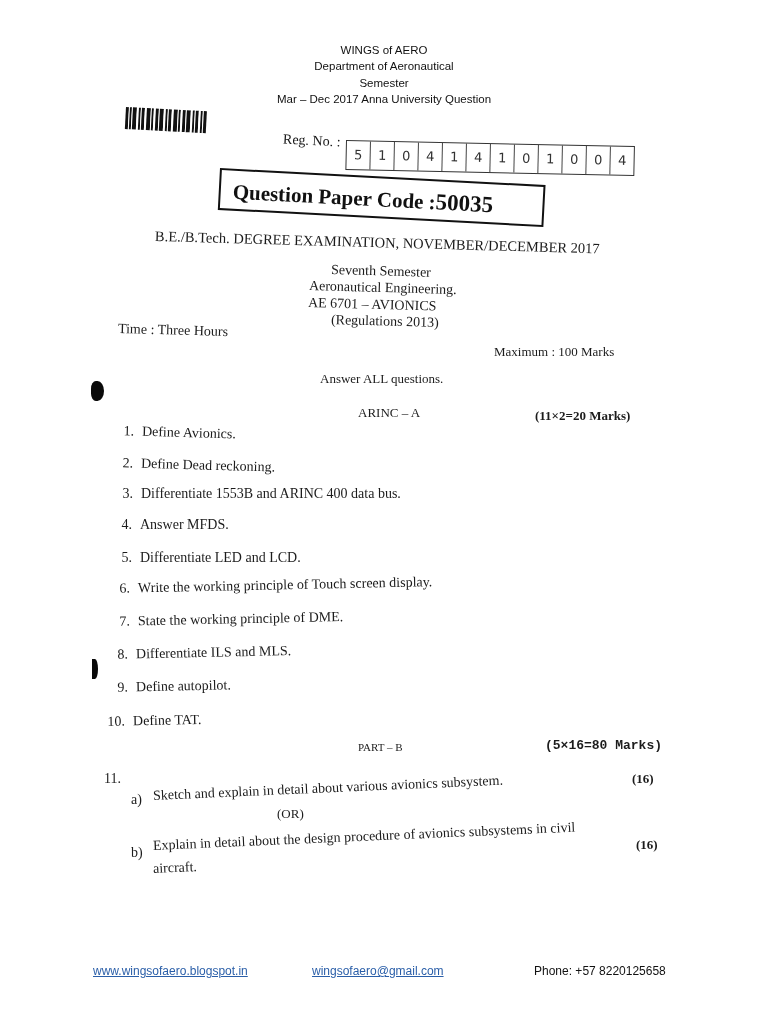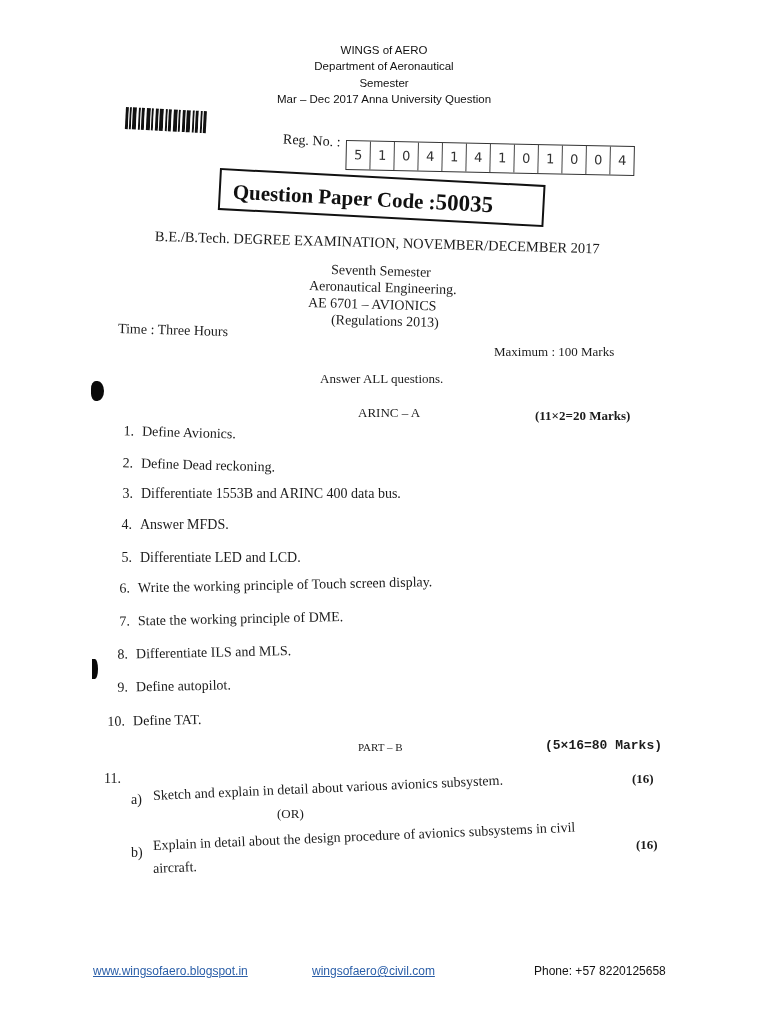--- a/index.html
+++ b/index.html
@@ -249,14 +249,14 @@
 <div class="txt" style="left:277px; top:806px; font-size:13px;">(OR)</div>
 <div class="txt" style="left:131px; top:845px;">b)</div>
 <div class="txt rot-c" style="left:153px; top:838px;">Explain in detail about the design procedure of avionics subsystems in civil</div>
 <div class="txt rot-c" style="left:153px; top:861px;">aircraft.</div>
 <div class="txt bold" style="left:636px; top:837px; font-size:13px;">(16)</div>
 
 <div class="hole" style="left:91px; top:381px; width:13px; height:20px; border-radius:45% 60% 60% 45%;"></div>
 <div class="hole" style="left:92px; top:659px; width:6px; height:20px; border-radius:0 60% 60% 0;"></div>
 
 <div class="footer link" style="left:93px;">www.wingsofaero.blogspot.in</div>
-<div class="footer link" style="left:312px;">wingsofaero@civil.com</div>
+<div class="footer link" style="left:312px;">wingsofaero@gmail.com</div>
 <div class="footer phone" style="left:534px;">Phone: +57 8220125658</div>
 
 </body></html>

